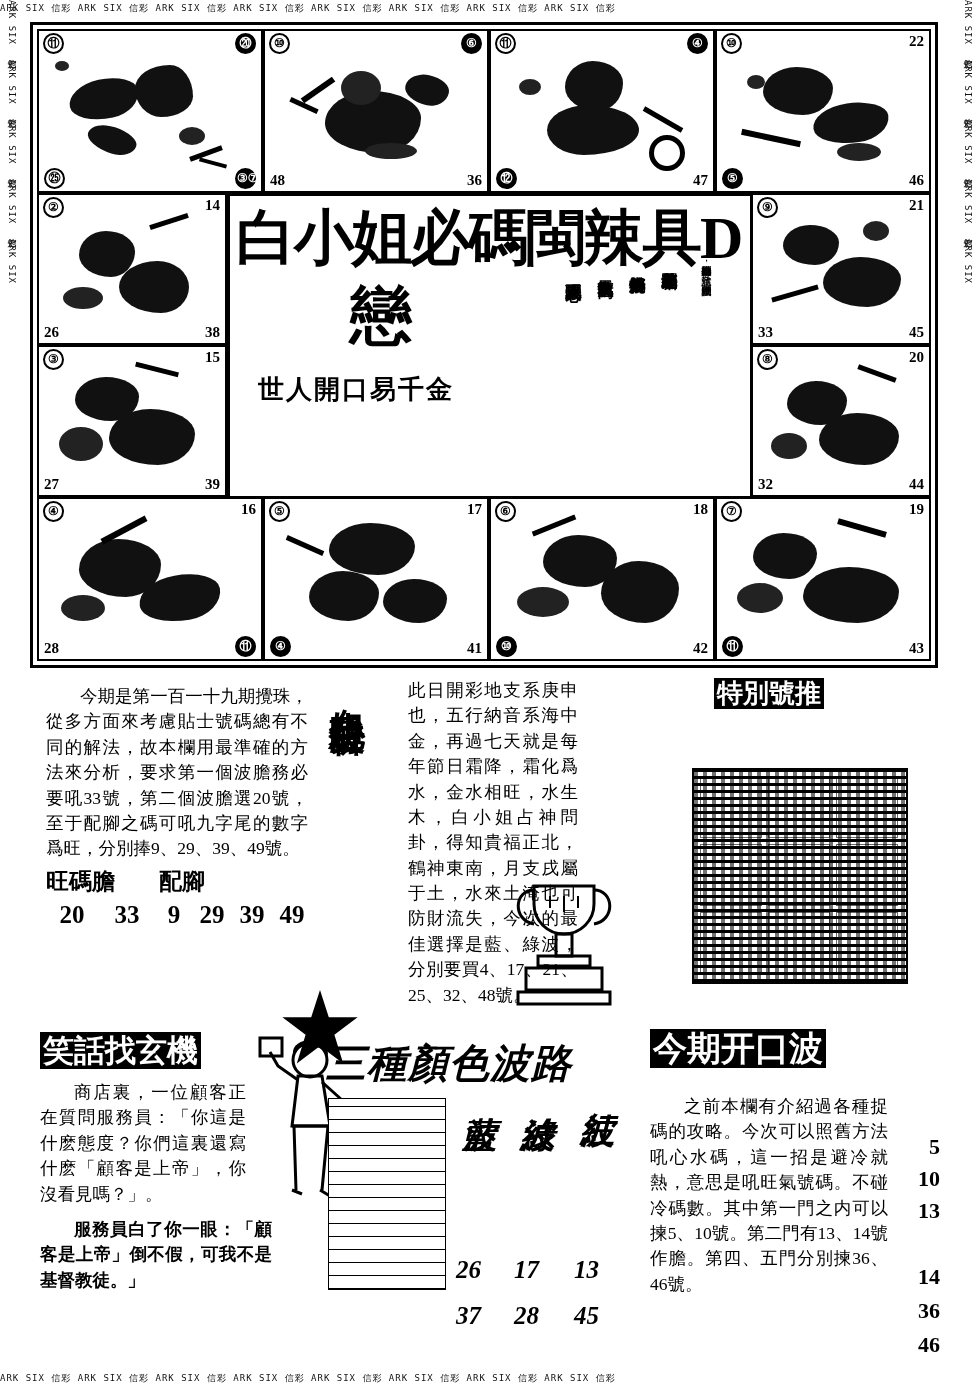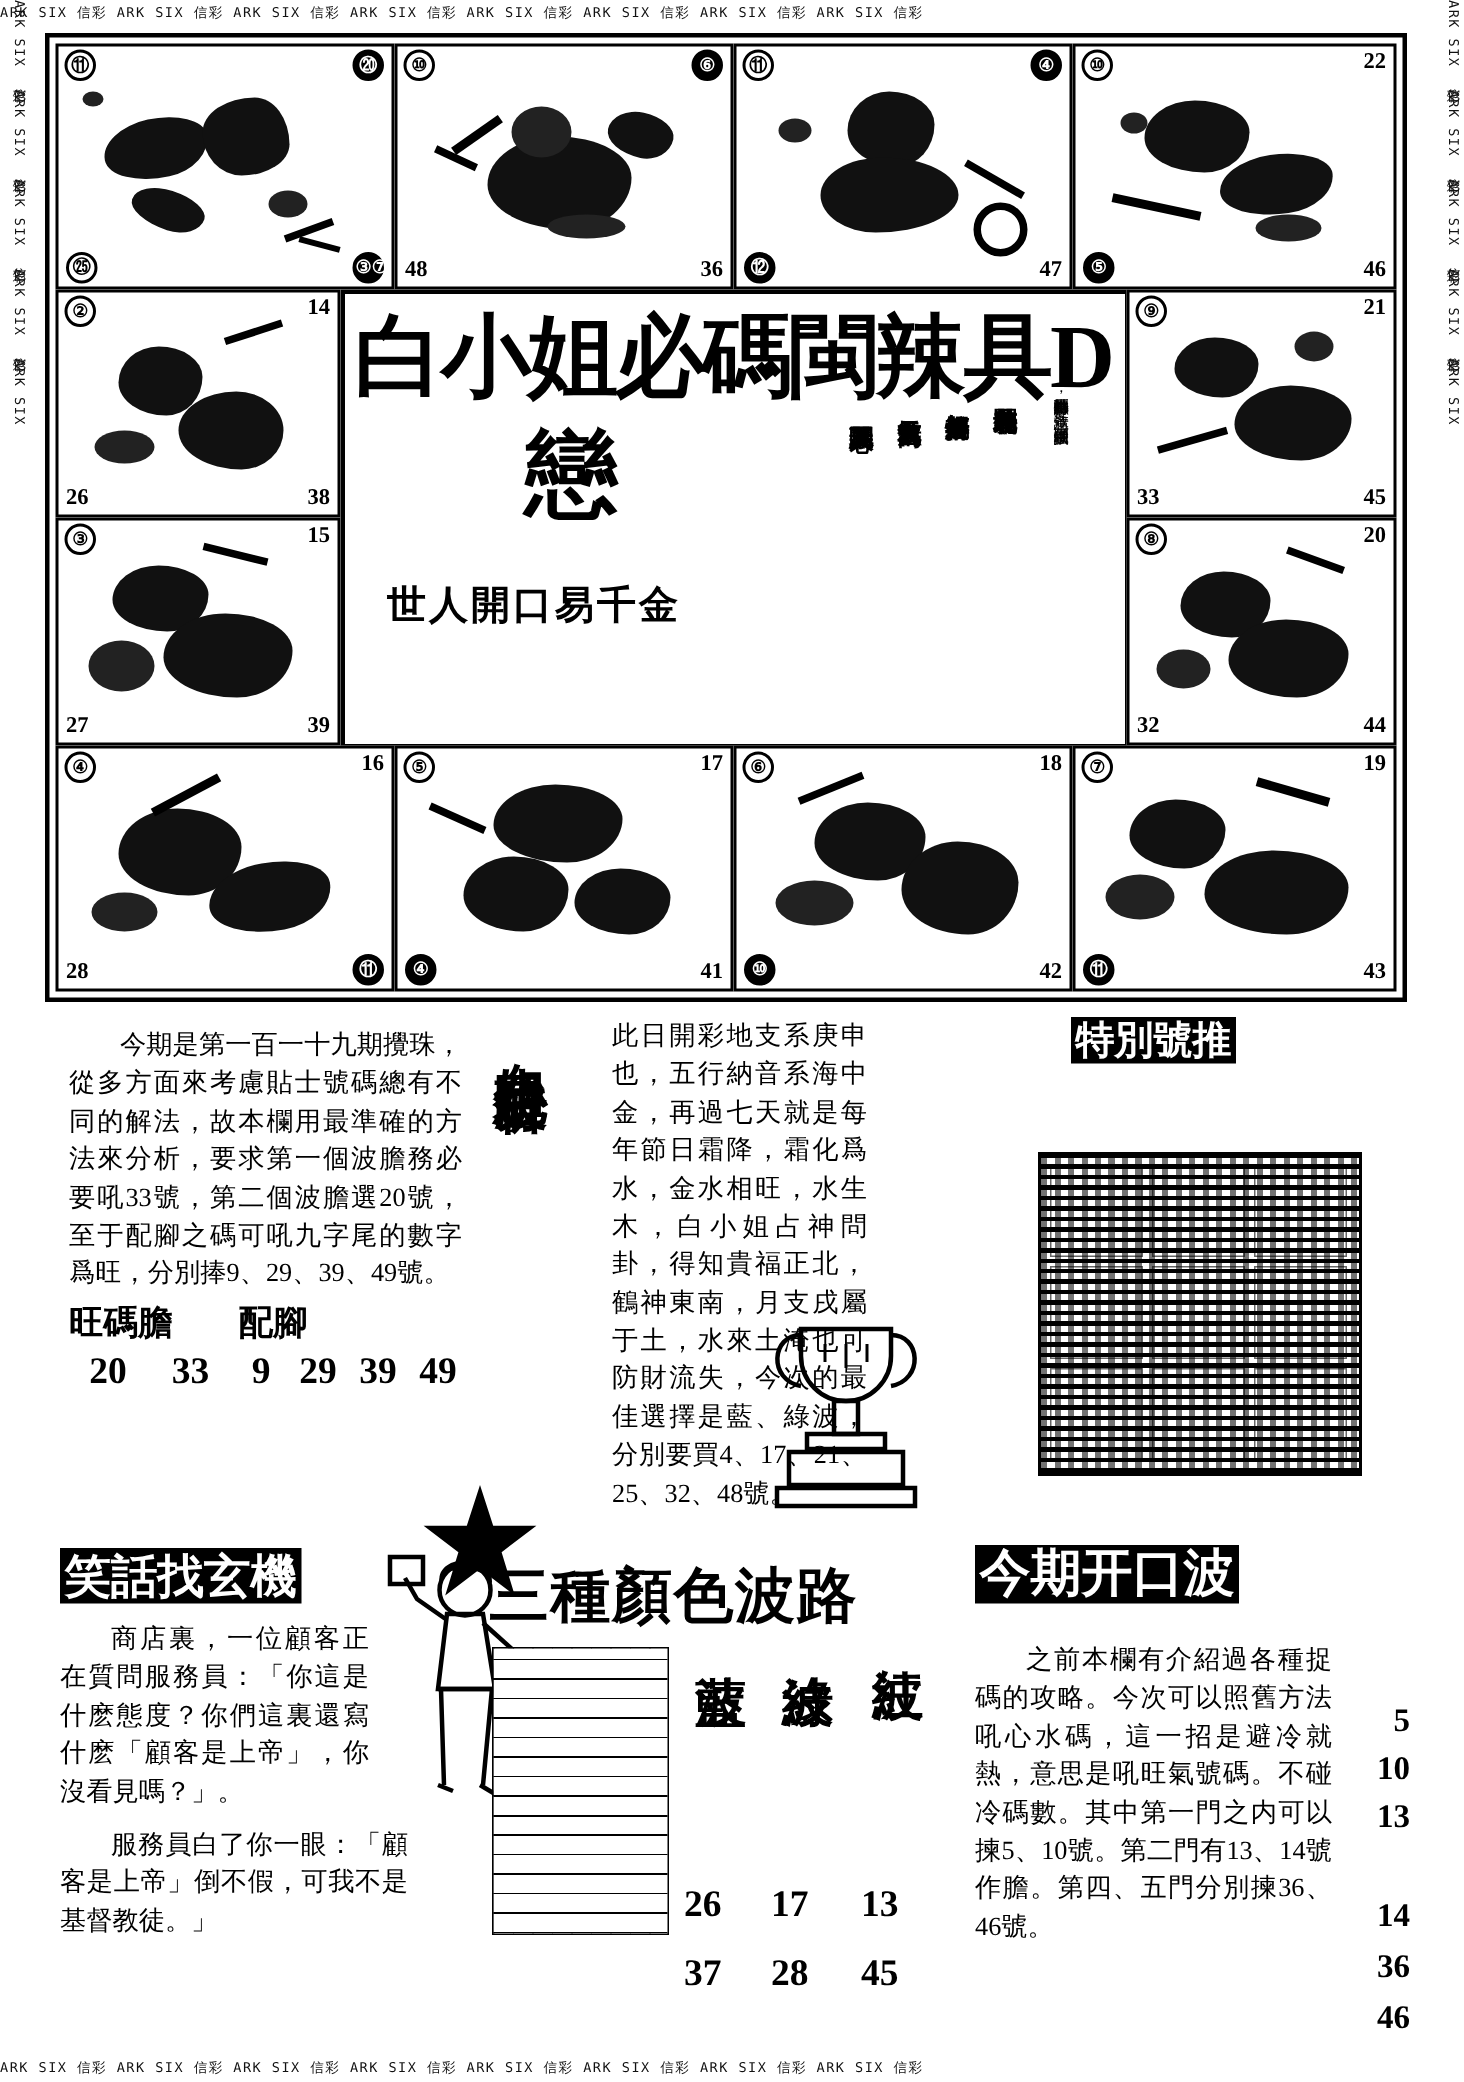--- a/index.html
+++ b/index.html
@@ -157,21 +157,21 @@
       <div class="num tr">15</div>
       <div class="num bl">27</div>
       <div class="num br">39</div>
     </div>
 
     <div class="banner" style="left:194px;top:168px;width:520px;height:300px;">
       <div class="bantitle">
         <span>白小姐必碼閩辣具D</span>
       </div>
       <div class="calig" style="left:120px;top:78px;">戀</div>
-      <div class="hline" style="left:28px;top:190px;">世人開口易千金</div>
+      <div class="hline" style="left:28px;top:176px;">世人開口易千金</div>
 
       <div class="vpoem" style="left:430px;top:64px;height:180px;">塘裏花開墻外見</div>
       <div class="vpoem" style="left:398px;top:68px;height:180px;">喜鵲傳情好搭綫</div>
       <div class="vpoem" style="left:366px;top:72px;height:170px;">秋高氣爽天色清</div>
       <div class="vpoem" style="left:334px;top:76px;height:170px;">三人玩要最關心</div>
       <div class="vpoem small" style="left:470px;top:62px;height:190px;">白小姐特別獻神畫歐碼詩，敬請注意，僅按圖中試到壹頭。</div>
     </div>
 
     <div class="cell" style="left:718px;top:168px;width:176px;height:148px;">
       <div class="art">
@@ -303,42 +303,42 @@
         <div class="zc" style="left:142px;top:142px;width:60px;height:60px;"></div>
       </div>
     </div>
   </div>
 
   <div class="sec" style="left:40px;top:1030px;width:280px;height:330px;">
     <div class="heading-ink" style="font-size:31px;">
       <span class="heading-box">笑話找玄機</span>
     </div>
     <div class="body-cn" style="margin-top:8px;width:206px;text-indent:34px;">商店裏，一位顧客正在質問服務員：「你這是什麽態度？你們這裏還寫什麽「顧客是上帝」，你沒看見嗎？」。</div>
-    <div class="body-cn" style="margin-top:10px;width:232px;text-indent:34px;">服務員白了你一眼：「顧客是上帝」倒不假，可我不是基督教徒。」</div>
+    <div class="body-cn" style="margin-top:10px;width:232px;text-indent:34px;font-weight:bold;">服務員白了你一眼：「顧客是上帝」倒不假，可我不是基督教徒。」</div>
 
     
     <svg width="80" height="76" viewBox="0 0 100 95" style="position:absolute;left:240px;top:-40px;">
       <polygon points="50,0 61,34 97,34 68,56 79,92 50,70 21,92 32,56 3,34 39,34" fill="#000"></polygon>
     </svg>
 
     
     <svg class="lady" width="96" height="220" viewBox="0 0 96 220" style="left:218px;top:0px;">
       <circle cx="52" cy="30" r="17" fill="none" stroke="#000" stroke-width="3"></circle>
       <path d="M35 24 C33 6 72 4 70 26 C66 14 40 12 35 24z" fill="#000"></path>
       <path d="M40 46 L64 46 L72 96 L34 96 z" fill="none" stroke="#000" stroke-width="3"></path>
       <path d="M40 50 L20 36 L12 22" fill="none" stroke="#000" stroke-width="3"></path>
       <rect x="2" y="8" width="22" height="18" fill="none" stroke="#000" stroke-width="3"></rect>
       <path d="M64 52 L84 70" fill="none" stroke="#000" stroke-width="3"></path>
       <path d="M36 96 L38 160 M70 96 L64 160" fill="none" stroke="#000" stroke-width="3"></path>
       <path d="M34 160 L44 164 M62 160 L72 166" fill="none" stroke="#000" stroke-width="3"></path>
       <path d="M34 96 L72 96" stroke="#000" stroke-width="3"></path>
     </svg>
   </div>
 
-  <div class="sec" style="left:326px;top:1036px;width:310px;height:330px;">
+  <div class="sec" style="left:326px;top:1036px;width:310px;height:330px;font-style:italic;">
     <div class="blkttl" style="font-size:40px;letter-spacing:1px;">三種顏色波路</div>
 
     <div class="smallgrid" style="left:2px;top:62px;width:116px;height:190px;background:
         repeating-linear-gradient(0deg,#000 0 1px,#fff 1px 13px),
         repeating-linear-gradient(90deg,#000 0 1px,#fff 1px 13px);"></div>
 
     <div class="vert colttl" style="position:absolute;left:130px;top:54px;height:112px;">藍波</div>
     <div class="vert colttl" style="position:absolute;left:188px;top:54px;height:112px;">綠波</div>
     <div class="vert colttl" style="position:absolute;left:248px;top:50px;height:120px;">紅波</div>
 

